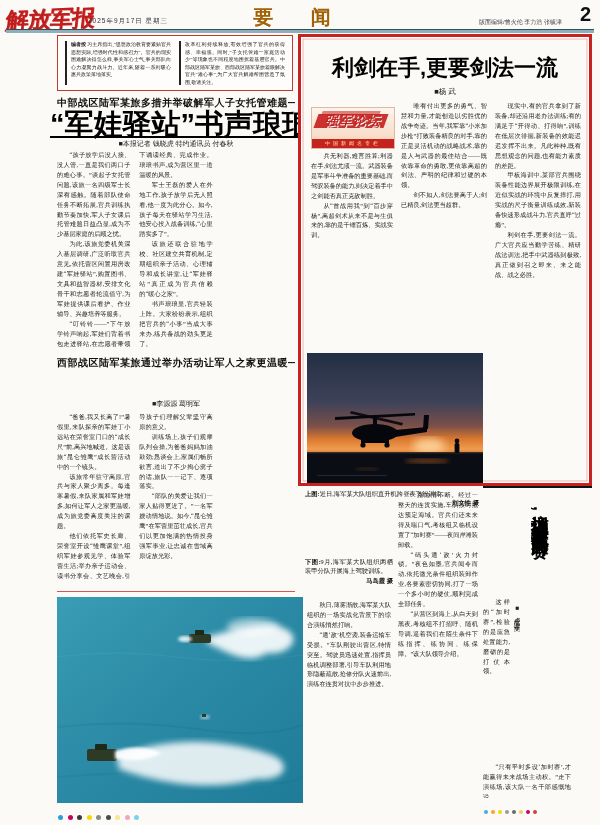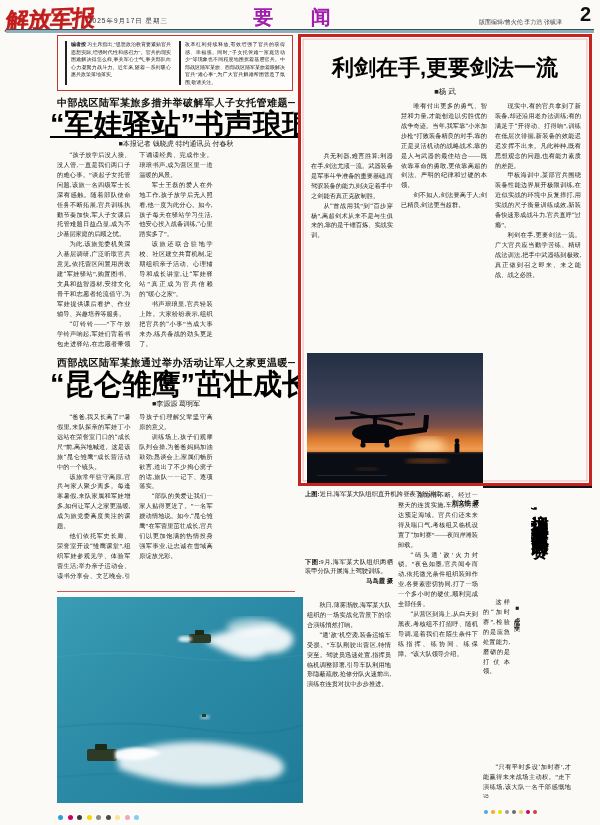--- a/index.html
+++ b/index.html
@@ -3,21 +3,21 @@
 <meta charset="utf-8">
 <style>
   html,body{margin:0;padding:0;background:#e8e6e0;}
   #page{position:relative;width:600px;height:825px;background:#fbfaf6;overflow:hidden;
         font-family:"Liberation Sans",sans-serif;color:#1a1a1a;}
   .abs{position:absolute;}
   
   .masthead{font-weight:900;font-size:23px;color:#c01d1d;transform:skewX(-8deg) rotate(-2deg);
             letter-spacing:-1px;text-shadow:0.6px 0.6px 0 #d85a5a;}
   .hdate{font-size:6.5px;color:#333;letter-spacing:1px;}
-  .hsection{width:600px;text-align:center;font-size:20px;font-weight:900;letter-spacing:16px;color:#a21caf;}
+  .hsection{width:600px;text-align:center;font-size:20px;font-weight:900;letter-spacing:16px;color:#a16207;}
   .heditors{font-size:6px;color:#444;}
   .hpagenum{font-size:20px;font-weight:900;color:#111;}
   .hrule{background:#8fb0ba;border-top:1px solid #33505a;}
   
   .notebox{border:1px solid #c0392b;display:flex;gap:8px;padding:5px 7px;box-sizing:border-box;background:#fefdfb;}
   .notecol{flex:1;border-left:2px solid #222;padding-left:4px;font-size:5px;line-height:1.5;
            text-align:justify;color:#222;font-family:"Liberation Serif",serif;overflow:hidden;}
   .notecol b{font-weight:900;}
   
   .kicker{font-size:10px;font-weight:700;text-align:center;color:#111;letter-spacing:0.5px;white-space:nowrap;overflow:hidden;}
@@ -88,35 +88,40 @@
   <div class="abs bodytext cols3" style="left:57px;top:150px;width:238px;height:202px;">
     <p>“孩子放学后没人接、没人管,一直是我们两口子的难心事。”谈起子女托管问题,该旅一名四级军士长深有感触。随着部队使命任务不断拓展,官兵训练执勤节奏加快,军人子女课后托管难题日益凸显,成为不少基层家庭的后顾之忧。</p>
     <p>为此,该旅党委机关深入基层调研,广泛听取官兵意见,依托营区闲置用房改建“军娃驿站”,购置图书、文具和益智器材,安排文化骨干和志愿者轮流值守,为军娃提供课后看护、作业辅导、兴趣培养等服务。</p>
     <p>“叮铃铃——”下午放学铃声响起,军娃们背着书包走进驿站,在志愿者带领下诵读经典、完成作业。琅琅书声,成为营区里一道温暖的风景。</p>
     <p>军士王磊的爱人在外地工作,孩子放学后无人照看,他一度为此分心。如今,孩子每天在驿站学习生活,他安心投入战备训练,“心里踏实多了”。</p>
     <p>该旅还联合驻地学校、社区建立共育机制,定期组织亲子活动、心理辅导和成长讲堂,让“军娃驿站”真正成为官兵信赖的“暖心之家”。</p>
     <p>书声琅琅里,官兵轻装上阵。大家纷纷表示,组织把官兵的“小事”当成大事来办,练兵备战的劲头更足了。</p>
   </div>
 
   <div class="abs kicker" style="left:57px;top:356px;width:238px;">西部战区陆军某旅通过举办活动让军人之家更温暖——</div>
-  <div class="abs headline" style="left:50px;top:365px;width:252px;">“昆仑雏鹰”茁壮成长</div>
   <div class="abs byline" style="left:57px;top:399px;width:238px;">■李源源  葛明军</div>
   <div class="abs bodytext cols3" style="left:57px;top:412px;width:238px;height:176px;">
     <p>“爸爸,我又长高了!”暑假里,来队探亲的军娃丁小远站在荣誉室门口的“成长尺”前,高兴地喊道。这是该旅“昆仑雏鹰”成长营活动中的一个镜头。</p>
     <p>该旅常年驻守高原,官兵与家人聚少离多。每逢寒暑假,来队家属和军娃增多,如何让军人之家更温暖,成为旅党委高度关注的课题。</p>
     <p>他们依托军史长廊、荣誉室开设“雏鹰课堂”,组织军娃参观见学、体验军营生活;举办亲子运动会、读书分享会、文艺晚会,引导孩子们理解父辈坚守高原的意义。</p>
     <p>训练场上,孩子们观摩队列会操,为爸爸妈妈加油鼓劲;恳谈会上,家属们畅所欲言,道出了不少掏心窝子的话,旅队一一记下、逐项落实。</p>
     <p>“部队的关爱让我们一家人贴得更近了。”一名军嫂动情地说。如今,“昆仑雏鹰”在军营里茁壮成长,官兵们以更加饱满的热情投身强军事业,让忠诚在雪域高原绽放光彩。</p>
   </div>
   <div class="abs redline" style="left:57px;top:591px;width:238px;height:1px;"></div>
 
   <div class="abs redbox" style="left:298px;top:34px;width:288px;height:446px;">
     <div class="abs f-headline" style="left:0;top:16px;width:288px;">利剑在手,更要剑法一流</div>
     <div class="abs f-author" style="left:0;top:50px;width:288px;">■杨  武</div>
 
+    <div class="abs flogo" style="left:10px;top:70px;width:82px;height:40px;">
+      <span class="flag" style="left:4px;top:6px;width:70px;height:14px;"></span>
+      <span class="flag" style="left:10px;top:3px;width:58px;height:4px;opacity:.55;"></span>
+      <span class="flogo-title">强军论坛</span>
+      <span class="flogo-strip">中国新闻名专栏</span>
+    </div>
 
     <div class="abs f-col" style="left:10px;top:114px;width:82px;height:200px;">
       <p>兵无利器,难言胜算;利器在手,剑法尤须一流。武器装备是军事斗争准备的重要基础,而驾驭装备的能力,则决定着手中之剑能否真正克敌制胜。</p>
       <p>从“首战用我”到“百步穿杨”,高超剑术从来不是与生俱来的,靠的是千锤百炼、实战实训。</p>
     </div>
     <div class="abs f-col" style="left:100px;top:64px;width:86px;height:250px;">
       <p>唯有付出更多的勇气、智慧和力量,才能创造以劣胜优的战争奇迹。当年,我军靠“小米加步枪”打败装备精良的对手,靠的正是灵活机动的战略战术,靠的是人与武器的最佳结合——既依靠革命的勇敢,更依靠高超的剑法、严明的纪律和过硬的本领。</p>
       <p>剑不如人,剑法要高于人;剑已精良,剑法更当超群。</p>
     </div>
     <div class="abs f-col" style="left:194px;top:64px;width:86px;height:376px;">

